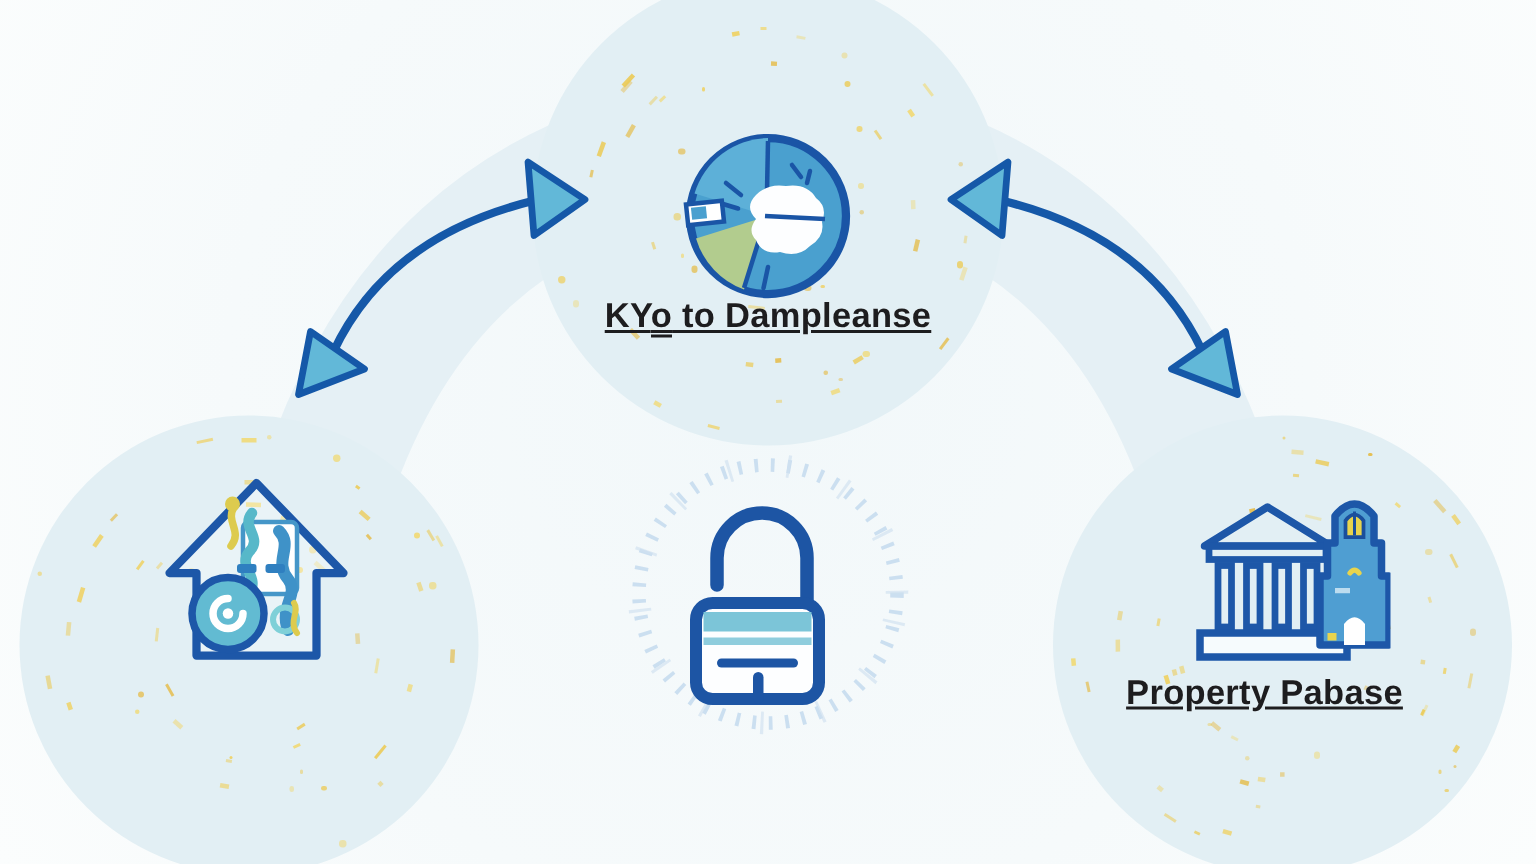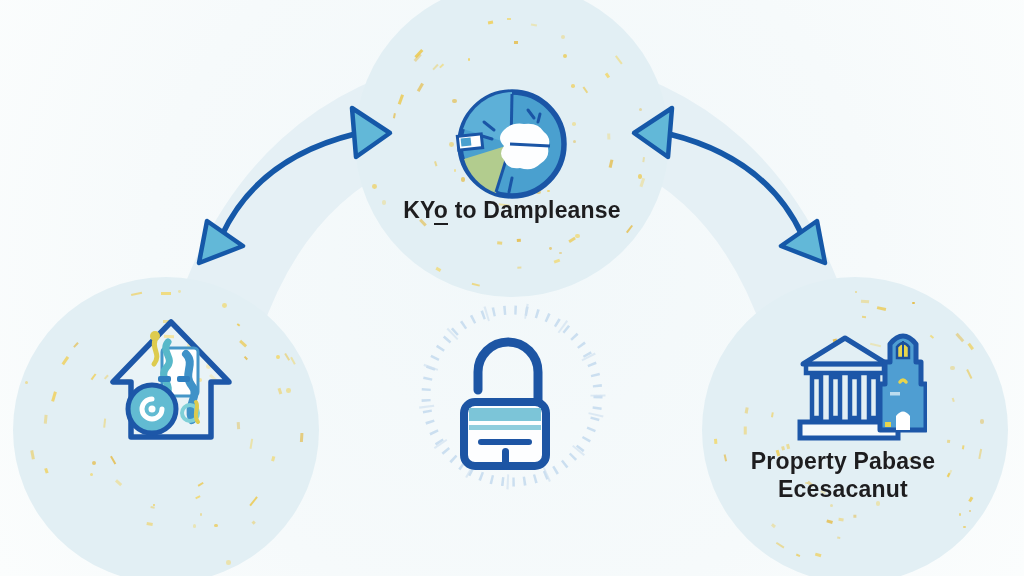--- a/index.html
+++ b/index.html
@@ -14,20 +14,21 @@
   .icon-box{position:absolute;}
   .label{
     position:absolute;
     color:#1d1d1f;
     font-weight:700;
     font-size:23px;
     letter-spacing:.2px;
     text-align:center;
     line-height:28px;
     text-shadow:0 0 1px rgba(255,255,255,.5);
+    text-decoration:underline;
   }
   .label .ul{border-bottom:2.5px solid #1d1d1f;padding-bottom:0px;}
   #top-label{left:312px;top:196px;width:400px;}
   #left-label{left:18px;top:447px;width:300px;}
   #right-label{left:693px;top:447px;width:300px;}
   .sparkle{position:absolute;pointer-events:none;}
 </style>
 </head>
 <body>
 
@@ -260,16 +261,15 @@
     <rect x="57" y="127" width="72" height="5" fill="#8fcddd"></rect>
     <rect x="66" y="141" width="54" height="6" rx="3" fill="#1d55a4"></rect>
     <rect x="90" y="150" width="7" height="21" rx="3.5" fill="#1d55a4"></rect>
   </svg>
 
   <div class="label" id="top-label">
     <span>KY</span><span class="ul">o</span><span> to Dampleanse</span>
   </div>
   <div class="label" id="right-label">
     <div>Property Pabase</div>
-    <div>Ecesacanut</div>
   </div>
 
 </div>
 
 </body></html>

